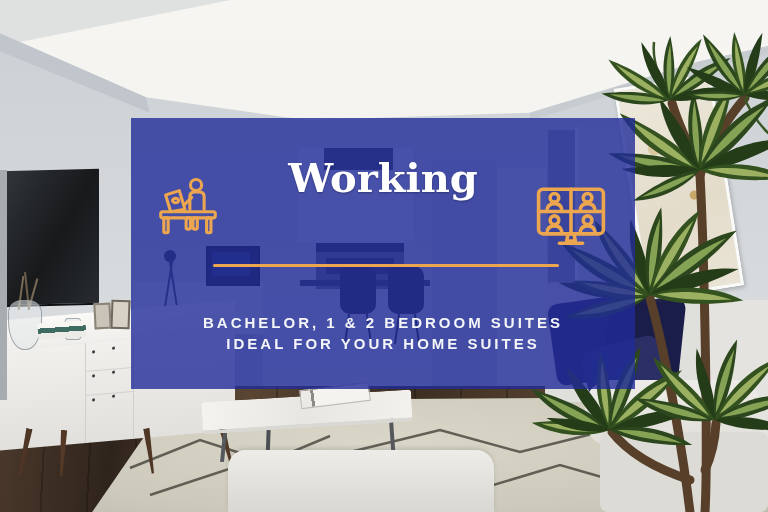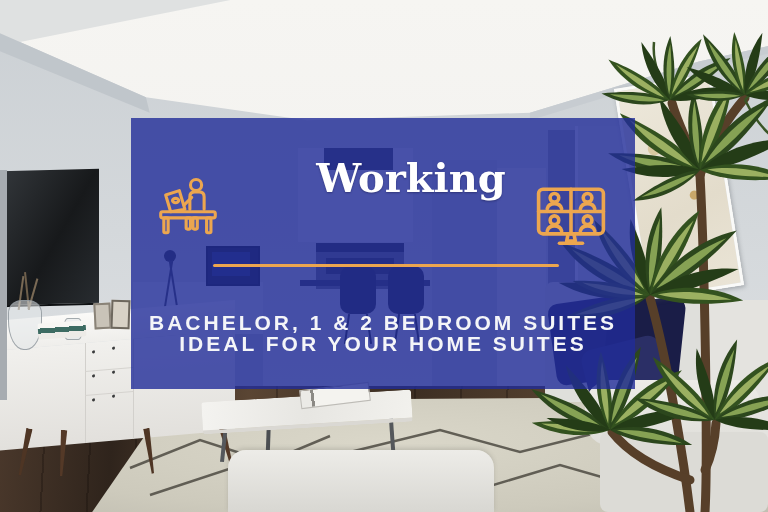--- a/index.html
+++ b/index.html
@@ -4,26 +4,26 @@
 <style>
   html,body{margin:0;padding:0;background:#222;}
   #stage{position:relative;width:768px;height:512px;overflow:hidden;
          font-family:"Liberation Sans",sans-serif;background:linear-gradient(180deg,#CBD0D4 0%,#D4D8DB 45%,#DBDEE1 75%);}
   .abs{position:absolute;}
   .full{position:absolute;left:0;top:0;width:100%;height:100%;}
   
   #ad{position:absolute;left:131px;top:118px;width:504px;height:271px;background:rgba(32,44,153,0.8);}
   .headline{position:absolute;left:0;top:38px;width:100%;text-align:center;color:#fff;
             font-family:"DejaVu Serif",serif;font-weight:bold;font-size:40px;line-height:43px;
-            text-shadow:0 1px 2px rgba(10,10,40,.35);padding-left:28px;}
+            text-shadow:0 1px 2px rgba(10,10,40,.35);}
   .goldline{position:absolute;left:82px;top:146px;width:346px;height:3px;background:#ECA64F;border-radius:2px;}
   .sub{position:absolute;left:0;top:164px;width:100%;text-align:center;color:#E3A44E;
        font-size:15px;font-weight:bold;letter-spacing:3.5px;}
   .body-caps{position:absolute;left:0;top:194px;width:100%;text-align:center;color:#F4F5F8;
-       font-size:21px;font-weight:bold;letter-spacing:3px;line-height:21px;}
+       font-size:15px;font-weight:bold;letter-spacing:3px;line-height:21px;}
   .footer{position:absolute;left:0;top:243px;width:100%;text-align:center;color:#FFF;
        font-size:13.5px;font-weight:400;letter-spacing:.3px;}
   .icon{position:absolute;}
   .icon path,.icon rect,.icon circle,.icon ellipse,.icon line{stroke:#ECA64F;fill:none;stroke-width:5;stroke-linecap:round;stroke-linejoin:round;}
 </style>
 </head>
 <body>
 
 <div id="stage">
 

